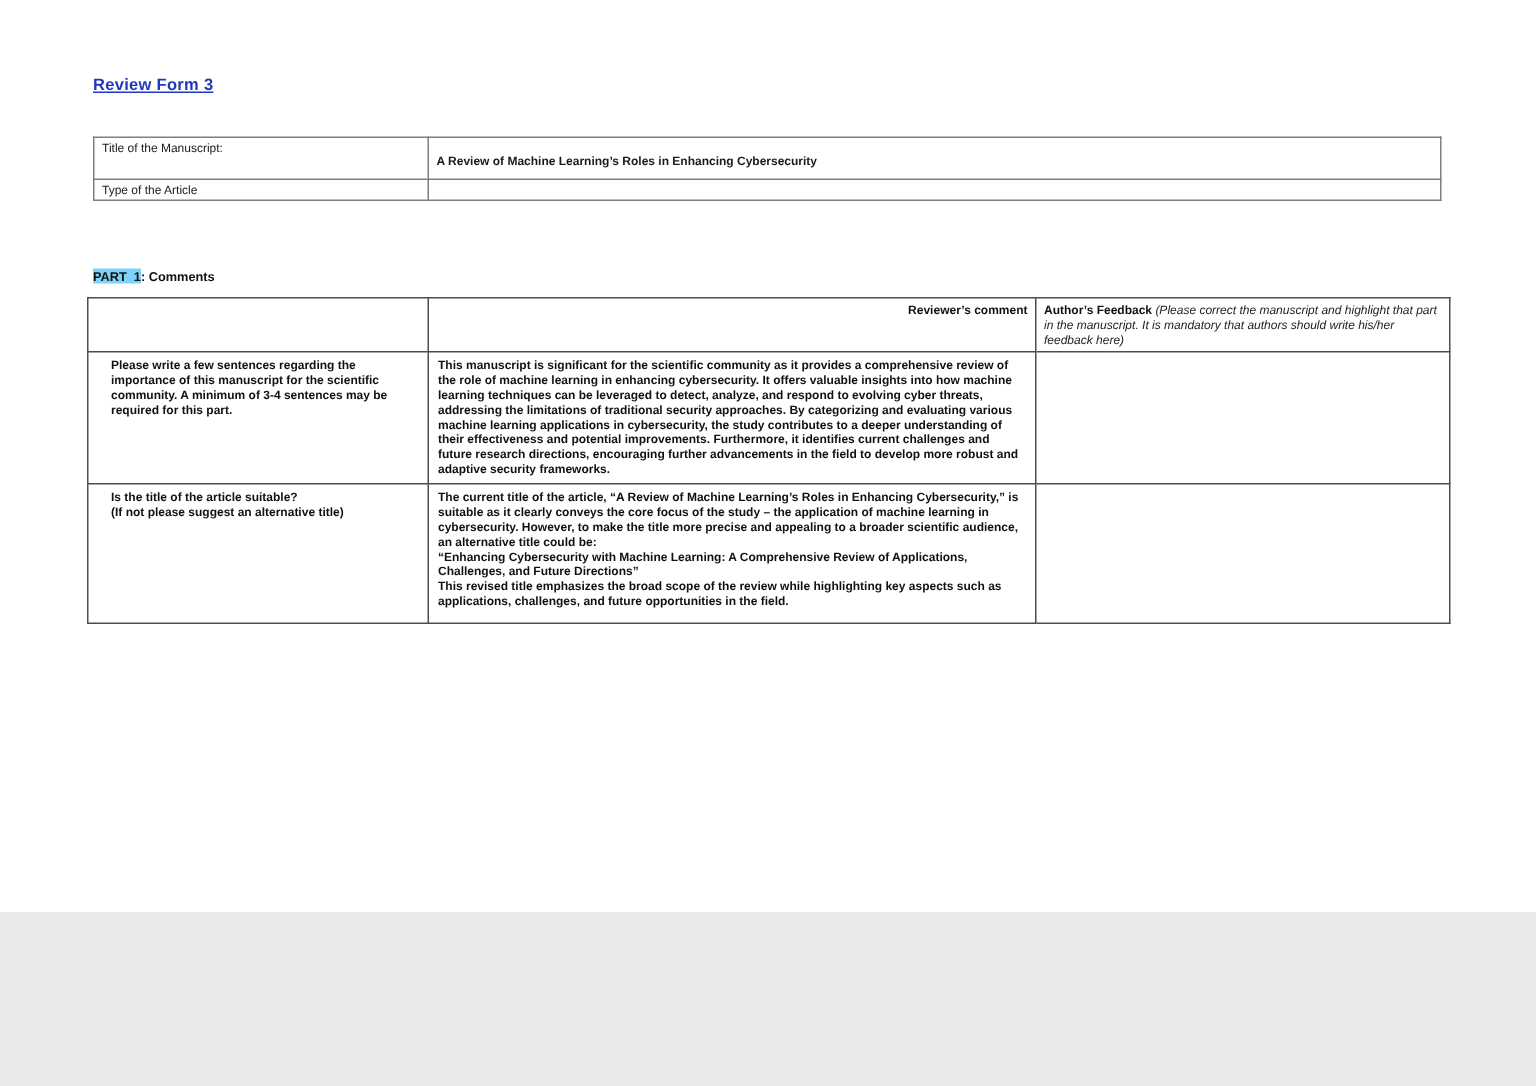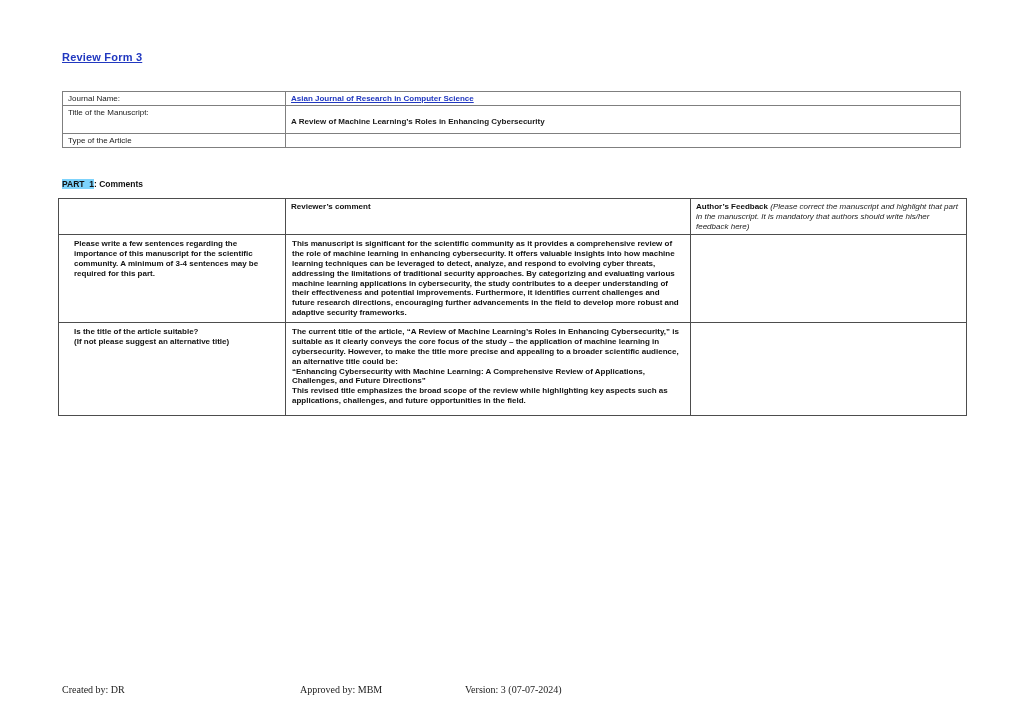--- a/index.html
+++ b/index.html
@@ -5,21 +5,21 @@
   * { margin: 0; padding: 0; box-sizing: border-box; }
   html, body { width: 1024px; height: 724px; }
   body {
     background: #e9e9e9;
     font-family: "Liberation Sans", sans-serif;
     position: relative;
   }
   .page {
     position: absolute;
     left: 0; top: 0;
-    width: 1024px; height: 724px;
+    width: 1024px; height: 608px;
     background: #ffffff;
     overflow: hidden;
   }
   .doc-title {
     position: absolute;
     left: 62px; top: 51px;
     font-size: 11px;
     font-weight: bold;
     text-decoration: underline;
     color: #2138c0;
@@ -73,21 +73,21 @@
     left: 58px; top: 198px;
     width: 908px;
   }
   .comments-table td {
     border: 1px solid #4d4d4d;
     font-size: 8px;
     line-height: 9.8px;
     color: #111;
   }
   .comments-table .col-q { width: 227px; }
-  .comments-table .col-r { width: 405px; }
+  .comments-table .col-r { width: 405px; text-align: right; }
   .comments-table .col-f { width: 276px; }
   .hdr-row td { height: 29px; padding: 3px 5px; }
   .hdr-bold { font-weight: bold; }
   .hdr-italic { font-style: italic; color: #222; }
   .q-cell {
     font-weight: bold;
     padding: 4px 6px 3px 15px !important;
     white-space: pre-line;
   }
   .c-cell {
@@ -115,24 +115,20 @@
 </style>
 </head>
 <body>
 
 <div class="page">
 
   <div class="doc-title">Review Form 3</div>
 
   <table class="info-table">
     <tbody>
-        <tr class="row-thin">
-      <td class="col-label">Journal Name:</td>
-      <td class="value"><span class="journal-link">Asian Journal of Research in Computer Science</span></td>
-    </tr>
     <tr class="row-title">
       <td class="col-label">Title of the Manuscript:</td>
       <td class="value">A Review of Machine Learning’s Roles in Enhancing Cybersecurity</td>
     </tr>
     <tr class="row-thin">
       <td class="col-label">Type of the Article</td>
       <td class="value"></td>
     </tr>
   </tbody>
     </table>

